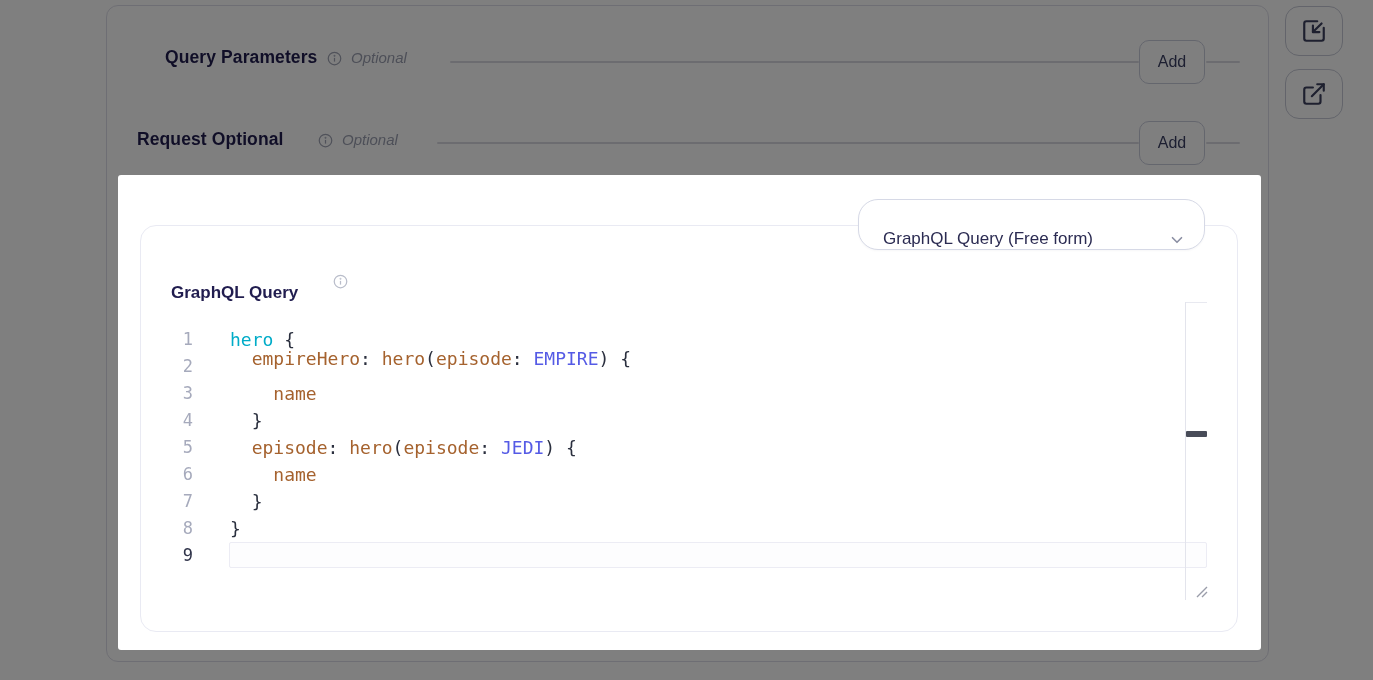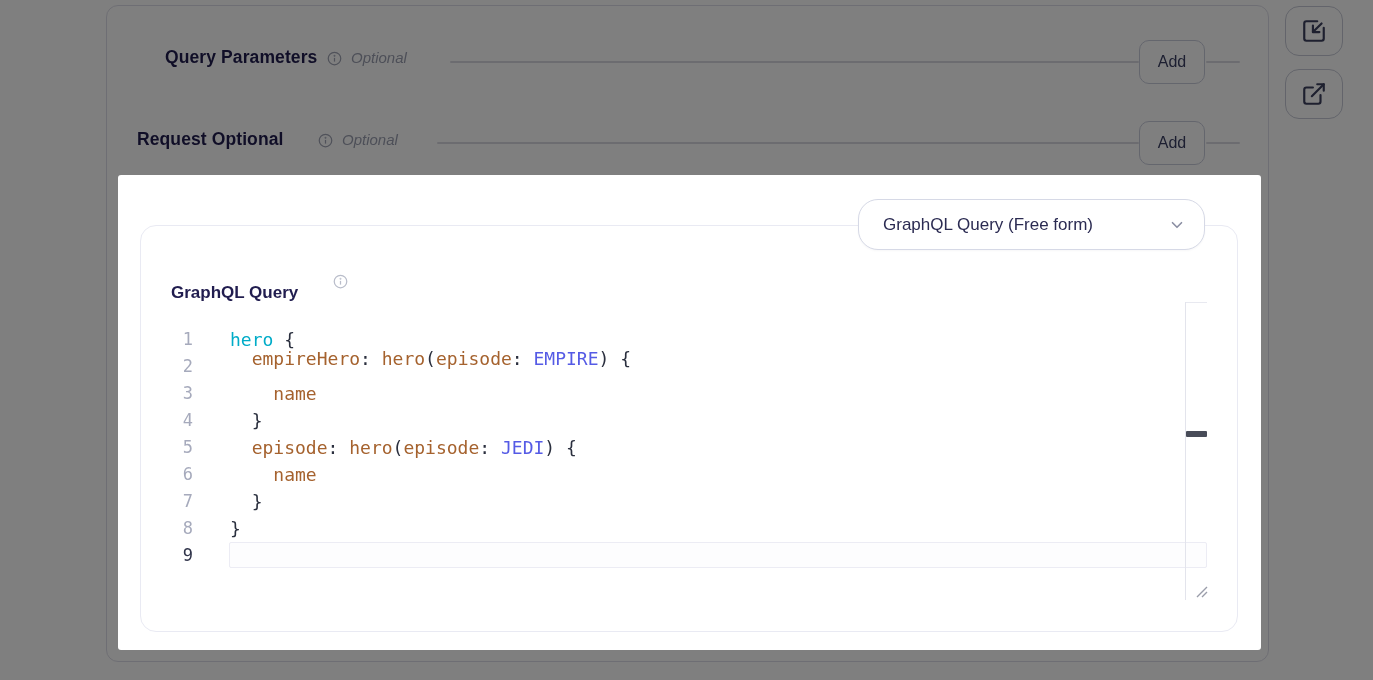--- a/index.html
+++ b/index.html
@@ -22,21 +22,21 @@
 
   .info-icon { display:inline-block; width:15px; height:15px; }
 
   
   .rb-card { left:140px; top:225px; width:1098px; height:407px;
     border:1.5px solid #e9eaf3; border-radius:16px; background:#fff; }
   .rb-legend { left:120px; top:202px; height:42px; background:#fff;
     display:flex; align-items:center; padding:0 14px 0 17px; }
 
   .type-select { left:858px; top:199px; width:347px; height:51px; background:#fff;
-    border:1.5px solid #d6d9e6; border-radius:20px; display:flex; align-items:center;
+    border:1.5px solid #d6d9e6; border-radius:20px; display:flex; align-items:flex-end;
     padding:0 18px 0 24px; cursor:pointer; box-shadow:0 1px 2px rgba(40,40,80,.04);gap:44px; }
   .type-select .val { flex:1; font-size:17px; color:#2b2b52; }
 
   .gql-label { font-size:17px; font-weight:700; color:#211d4f; }
 
   
   .editor { left:171px; top:302px; width:1036px; height:298px; background:#fff; }
   .gutter-num { position:absolute; left:0; width:22px; height:27px; text-align:right;
     font-family:"DejaVu Sans Mono", monospace; font-size:17px; line-height:27px;
     color:var(--line-number,#a6aabc); }

